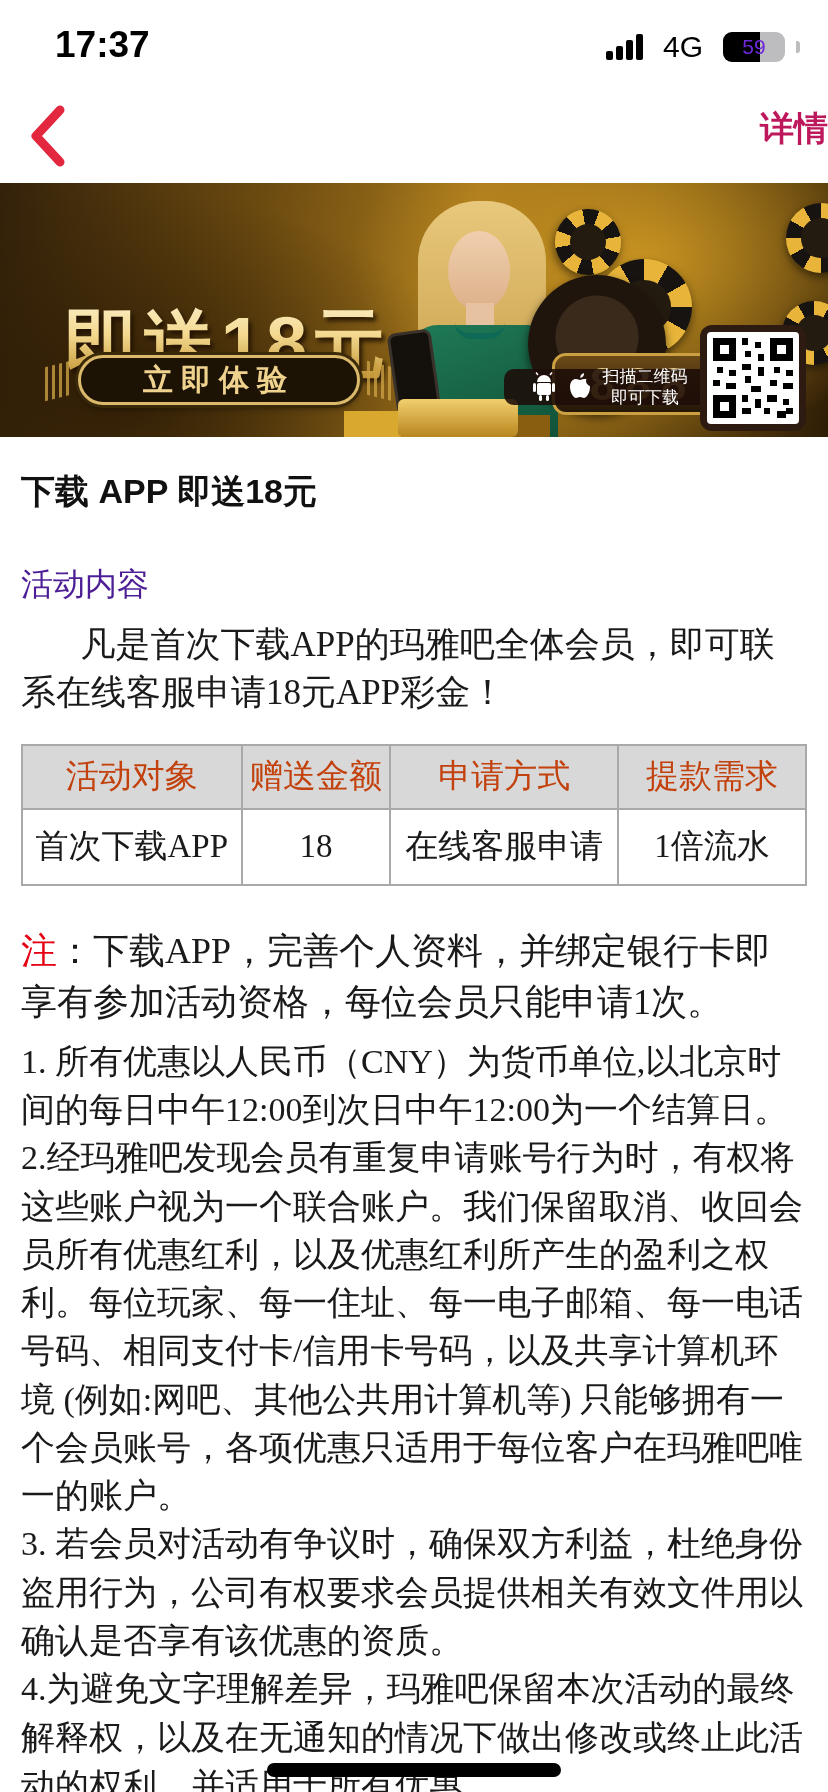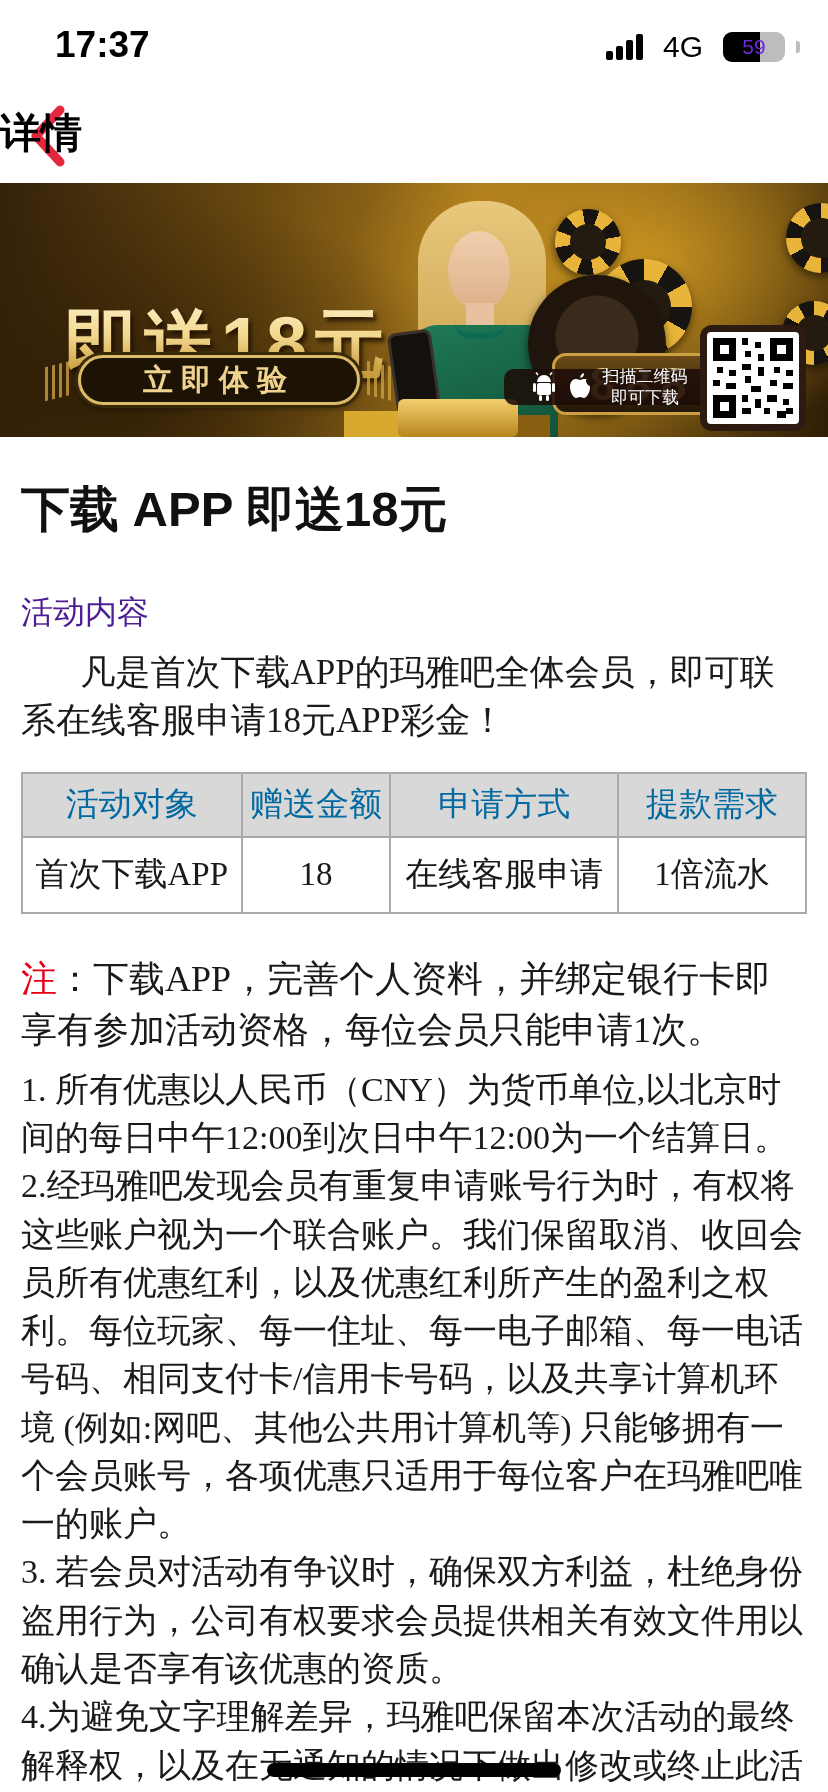--- a/index.html
+++ b/index.html
@@ -16,21 +16,21 @@
   .sb-net { font-size:30px; color:#000; }
   .battery { position:relative; width:62px; height:30px; border-radius:9px; background:#bdbdbf; overflow:hidden; }
   .battery .fill { position:absolute; left:0; top:0; bottom:0; width:59%; background:#000; }
   .battery .pct { position:absolute; inset:0; display:flex; align-items:center; justify-content:center; color:#6d28d9; font-size:21px; font-weight:normal; }
   .bat-nub { width:4px; height:12px; background:#bdbdbf; border-radius:0 3px 3px 0; margin-left:-9px; }
 
   
   .navbar { position:absolute; top:90px; left:0; width:828px; height:93px; background:#fff; }
   .back-btn { position:absolute; left:18px; top:14px; width:60px; height:64px; cursor:pointer; }
   .back-btn svg { width:100%; height:100%; }
-  .nav-title { position:absolute; left:0; right:0; top:16px; text-align:left; font-size:41px; font-weight:bold; color:#000000; }
+  .nav-title { position:absolute; left:0; right:0; top:16px; text-align:right; font-size:34px; font-weight:bold; color:#be185d; }
 
   
   .banner { position:absolute; top:183px; left:0; width:828px; height:254px; overflow:hidden; cursor:pointer;
     background:
       radial-gradient(ellipse 420px 260px at 78% 30%, rgba(224,166,38,.75), rgba(224,166,38,0) 70%),
       radial-gradient(ellipse 500px 300px at 15% 85%, rgba(40,24,4,.8), rgba(40,24,4,0) 70%),
       linear-gradient(100deg, #33210a 0%, #6b4a10 30%, #a4761c 55%, #7c5812 75%, #2e1d06 100%);
   }
   .b-col { position:absolute; left:0; top:0; width:455px; height:100%; }
   .b-line { font-weight:bold; letter-spacing:4px; text-align:center;
@@ -80,26 +80,26 @@
   .scanbar { position:absolute; left:504px; top:186px; width:210px; height:36px; border-radius:10px;
     background:rgba(28,12,8,.88); display:flex; align-items:center; justify-content:center; gap:10px; z-index:5; }
   .scanbar svg { display:block; }
   .scan-text { color:#fff; font-size:17px; line-height:1.25; text-align:center; }
   .qrpanel { position:absolute; left:700px; top:142px; width:106px; height:106px; border-radius:12px;
     background:#2d1a10; display:flex; align-items:center; justify-content:center; z-index:5; }
   .qrpanel svg { width:92px; height:92px; background:#fff; border-radius:4px; }
 
   
   .content { position:absolute; top:437px; left:0; width:828px; padding:0 21px; color:#1a1a1a; }
-  .page-h1 { margin-top:40px; font-size:49px; font-weight:bold; color:#111; }
+  .page-h1 { margin-top:32px; font-size:34px; font-weight:bold; color:#111; }
   .sec-h { margin-top:48px; font-size:32px; font-weight:normal; color:#4c1d95; }
   .body-p { margin-top:14px; font-family:"Liberation Serif", serif; font-size:35px; line-height:1.38; text-indent:1.7em; }
 
   table.promo { margin-top:26px; width:100%; border-collapse:collapse; font-size:33px; text-align:center; }
-  table.promo th { background:#d8d8d8; font-weight:normal; color:#0369a1; height:64px; border:2px solid #a9a9a9; }
+  table.promo th { background:#d8d8d8; font-weight:normal; color:#c2410c; height:64px; border:2px solid #a9a9a9; }
   table.promo td { font-family:"Liberation Serif", serif; background:#fff; height:76px; border:2px solid #a9a9a9; }
   table.promo col.c1{width:28%;} table.promo col.c2{width:19%;} table.promo col.c3{width:29%;} table.promo col.c4{width:24%;}
 
   .note { margin-top:40px; font-family:"Liberation Serif", serif; font-size:36px; line-height:1.42; }
   .note .red { color:#e60014; }
 
   .rules { margin-top:10px; font-family:"Liberation Serif", serif; font-size:34px; line-height:1.42; }
   .rules p { margin:0; }
 
   

